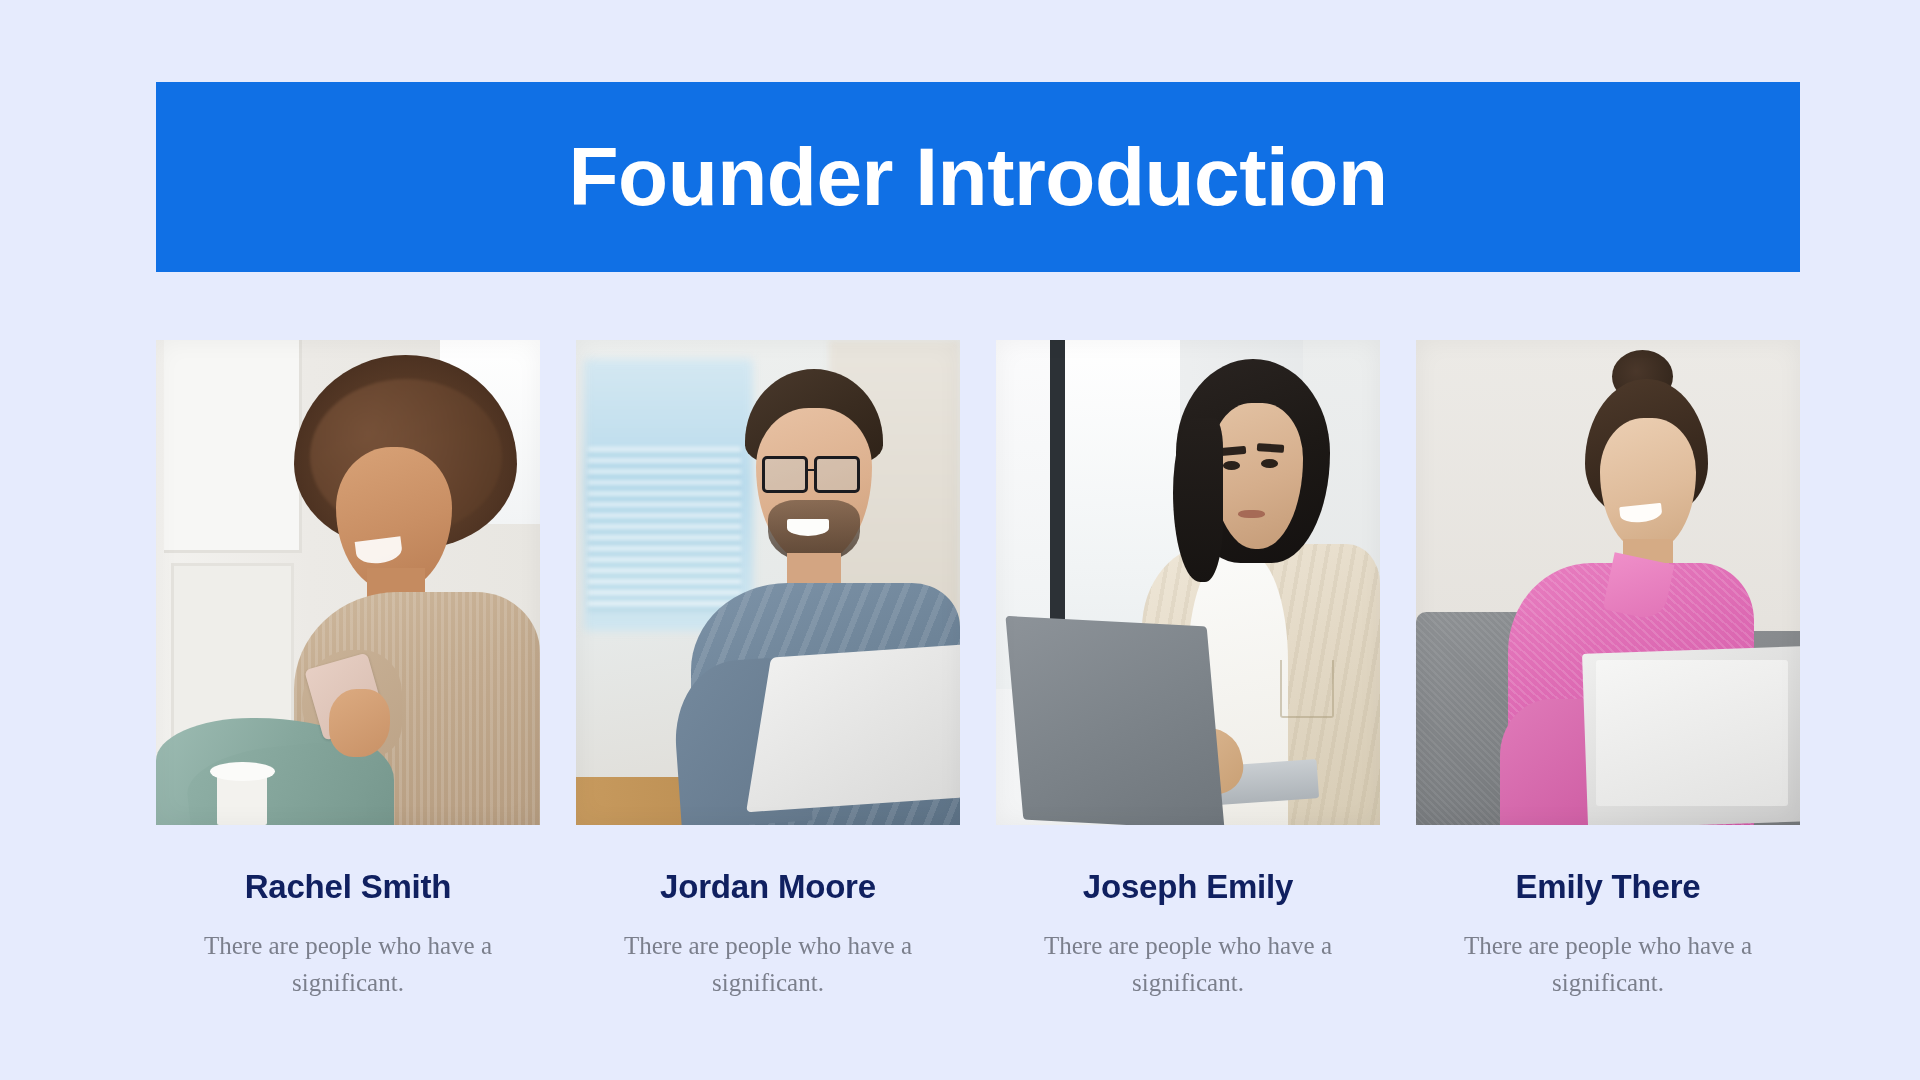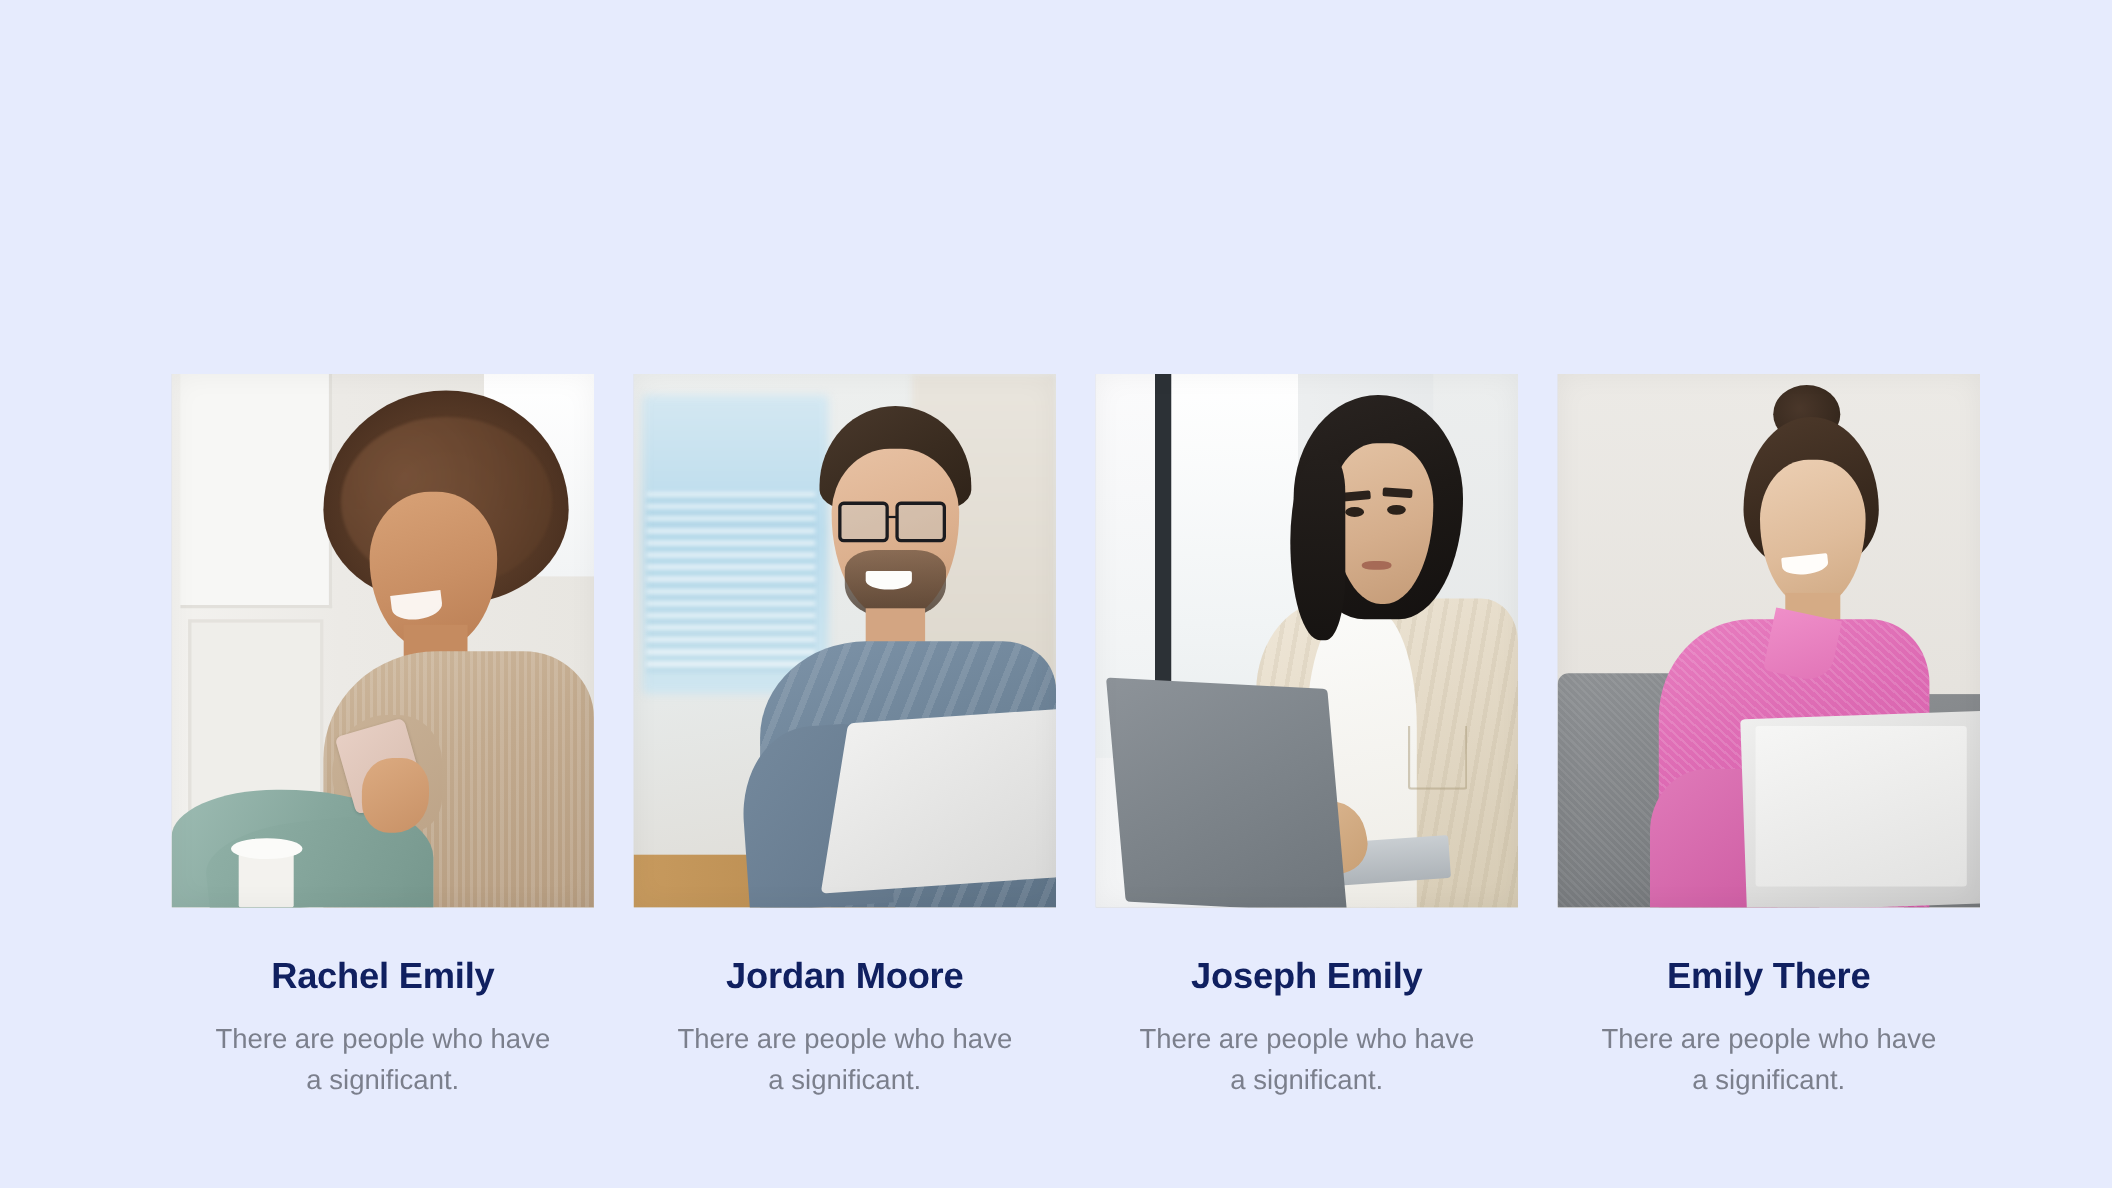--- a/index.html
+++ b/index.html
@@ -84,21 +84,21 @@
     font-size: 33px;
     font-weight: bold;
     letter-spacing: -0.2px;
     text-align: center;
     line-height: 1.1;
   }
 
   .card-desc {
     margin-top: 22px;
     color: #7b7f8c;
-    font-family: Liberation Sans, sans-serif;
+    font-family: Liberation Serif, serif;
     font-size: 25px;
     font-weight: normal;
     line-height: 1.48;
     text-align: center;
     width: 310px;
   }
 
   
   .p1-bg {
     position: absolute; inset: 0;
@@ -478,20 +478,23 @@
     position: absolute; inset: 0;
     box-shadow: inset 0 0 26px rgba(0,0,0,.05);
     pointer-events: none;
   }
 </style>
 </head>
 <body>
 
 <div class="slide">
 
+  <div class="title-banner">
+    <div class="title-text">Founder Introduction</div>
+  </div>
 
   <div class="cards-row">
 
     <div class="card">
       <div class="photo-frame">
         <div class="photo-scene">
           <div class="p1-bg"></div>
           <div class="p1-window"></div>
           <div class="p1-panel-a"></div>
           <div class="p1-panel-b"></div>
@@ -506,21 +509,21 @@
           <div class="p1-arm"></div>
           <div class="p1-pants"></div>
           <div class="p1-pants2"></div>
           <div class="p1-phone"></div>
           <div class="p1-hand"></div>
           <div class="p1-cup"></div>
           <div class="p1-cuplid"></div>
         </div>
         <div class="photo-soft"></div>
       </div>
-      <div class="card-name">Rachel Emily</div>
+      <div class="card-name">Rachel Smith</div>
       <div class="card-desc">There are people who have a significant.</div>
     </div>
 
     <div class="card">
       <div class="photo-frame">
         <div class="photo-scene">
           <div class="p2-bg"></div>
           <div class="p2-wall"></div>
           <div class="p2-window"></div>
           <div class="p2-blinds"></div>

